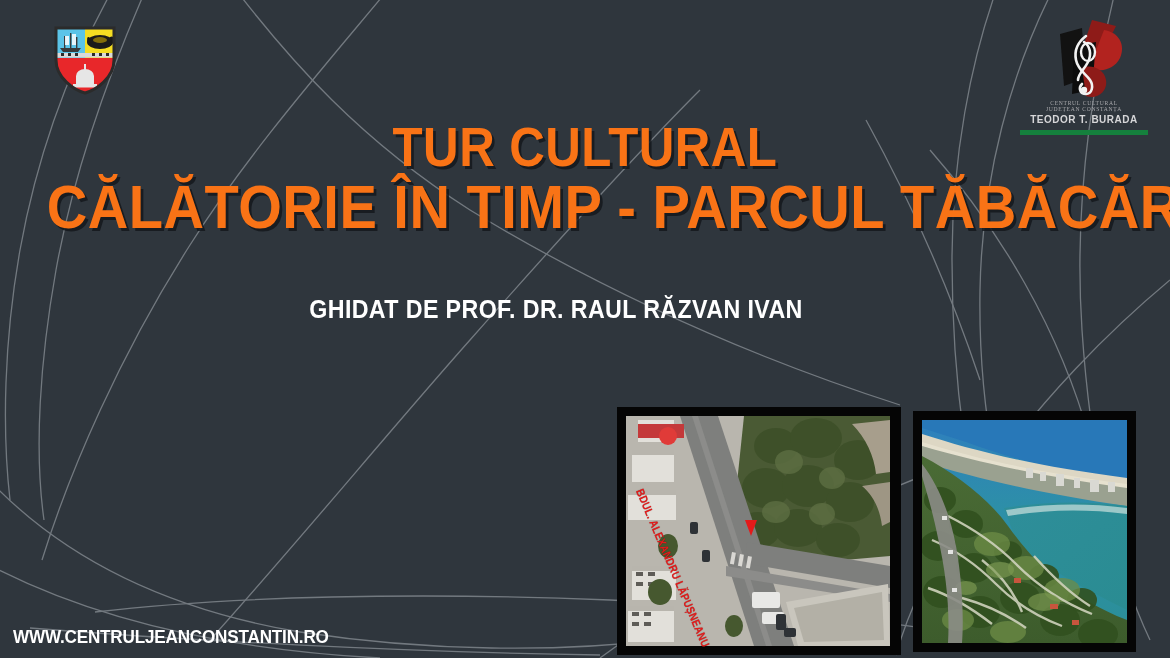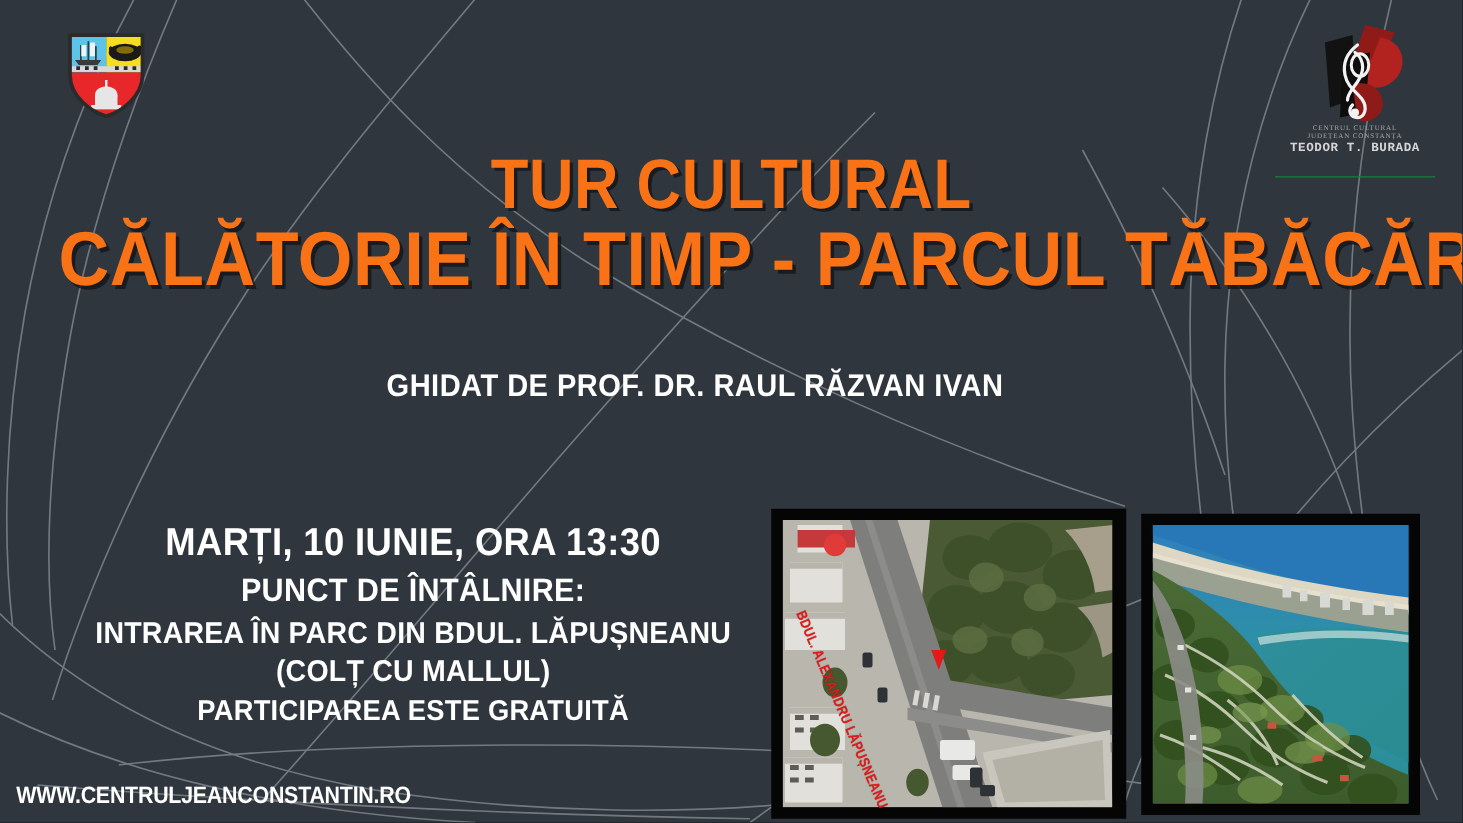--- a/index.html
+++ b/index.html
@@ -62,27 +62,27 @@
   .burada-text .l2 {
     font-size: 5.6px;
     letter-spacing: 0.7px;
     font-family: "Liberation Serif", serif;
     display: block;
     color: #a8a8ac;
   }
   .burada-text .l3 {
     font-size: 10px;
     letter-spacing: 0.5px;
-    font-family: Liberation Mono, monospace;
+    font-family: Liberation Sans, sans-serif;
     font-weight: bold;
     display: block;
     color: #d6d6d8;
     margin-top: 1px;
-    border-bottom: 1px solid #15803d;
-    padding-bottom: 16px;
+    border-bottom: 5px solid #15803d;
+    padding-bottom: 5px;
   }
 
   
   .headline {
     position: absolute;
     left: 0;
     right: 0;
     top: 118px;
     text-align: center;
     color: #f97316;
@@ -344,27 +344,20 @@
     </div>
   </div>
 
   <div class="headline">
     <span class="line1">TUR CULTURAL</span>
     <span class="line2">CĂLĂTORIE ÎN TIMP - PARCUL TĂBĂCĂRIEI</span>
   </div>
 
   <div class="guide">GHIDAT DE PROF. DR. RAUL RĂZVAN IVAN</div>
 
-  <div class="details">
-    <span class="d-date">MARȚI, 10 IUNIE, ORA 13:30</span>
-    <span class="d-meet">PUNCT DE ÎNTÂLNIRE:</span>
-    <span class="d-addr1">INTRAREA ÎN PARC DIN BDUL. LĂPUȘNEANU</span>
-    <span class="d-addr2">(COLȚ CU MALLUL)</span>
-    <span class="d-free">PARTICIPAREA ESTE GRATUITĂ</span>
-  </div>
 
   <div class="website">WWW.CENTRULJEANCONSTANTIN.RO</div>
 
   <div class="photo" id="photo-map">
     <div class="photo-inner">
       <svg viewBox="0 0 264 230" width="100%" height="100%" preserveAspectRatio="none">
         <rect width="264" height="230" fill="#b9b6ae"></rect>
 
         <path d="M118,0 L264,0 L264,140 L150,150 L108,96 Z" fill="#4a5a34"></path>
         <g fill="#3e5029" opacity="0.95">

